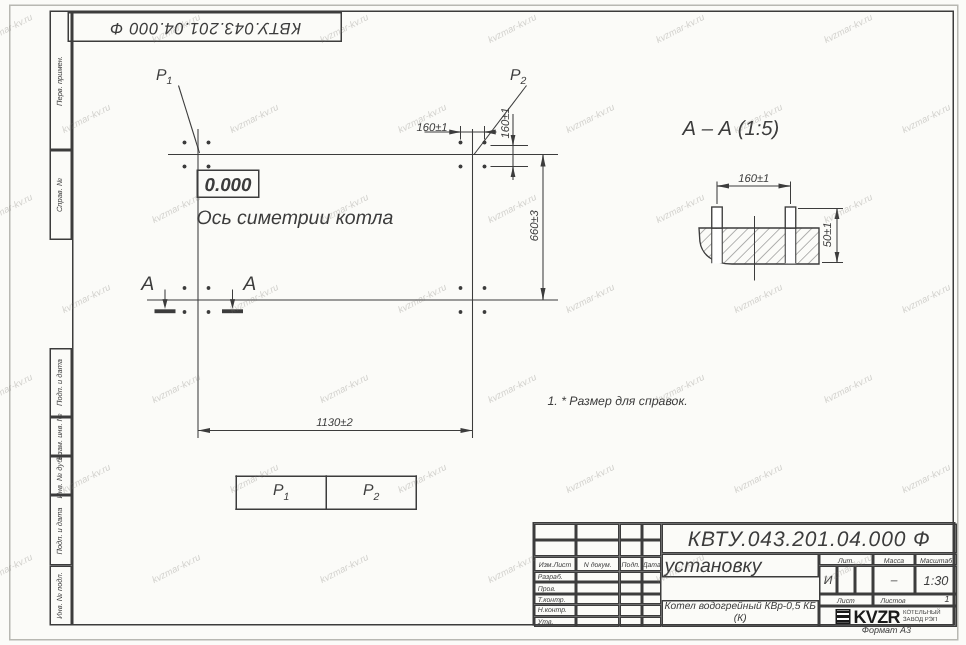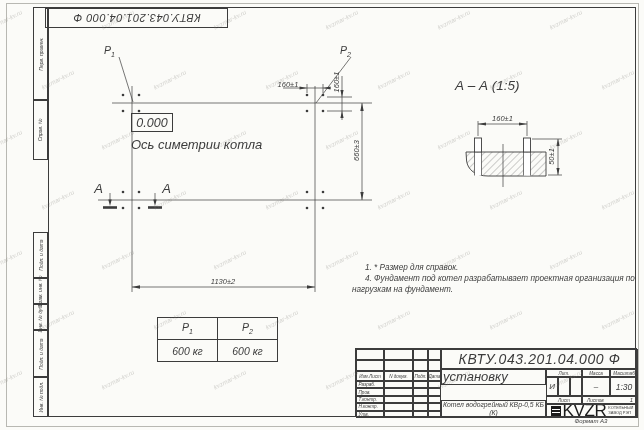--- a/index.html
+++ b/index.html
@@ -10,36 +10,36 @@
   svg.linework{position:absolute;left:0;top:0;pointer-events:none;}
   .sheet-outer{position:absolute;left:6px;top:3px;width:631px;height:422px;border:1px solid #b8b8b2;}
   .main-frame{position:absolute;left:48px;top:7px;width:588px;height:410px;border:1.4px solid #3c3c3c;box-sizing:border-box;}
   .vbox{position:absolute;left:33px;width:15px;border:0.9px solid #3c3c3c;box-sizing:border-box;
         display:flex;align-items:center;justify-content:center;}
   .vbox span{transform:rotate(-90deg);white-space:nowrap;font-size:5px;font-style:italic;}
   .stamp-top{position:absolute;left:45px;top:8px;width:183px;height:20px;border:0.9px solid #3c3c3c;
         box-sizing:border-box;display:flex;align-items:center;justify-content:center;}
   .stamp-top span{transform:rotate(180deg);font-size:11px;font-style:italic;letter-spacing:0.5px;white-space:nowrap;}
   .elev-box{position:absolute;left:131px;top:113px;width:42px;height:19px;border:0.9px solid #3c3c3c;
-        box-sizing:border-box;display:flex;align-items:center;justify-content:center;font-size:12.5px;}
+        box-sizing:border-box;display:flex;align-items:center;justify-content:center;font-size:12.5px;font-weight:bold;}
   .dim{font-size:7.5px;text-align:center;}
   .rot{transform:rotate(-90deg);transform-origin:center;}
   .notes{position:absolute;left:352px;top:263px;width:287px;font-size:8.2px;font-style:italic;line-height:1.33;}
   .notes p{margin:0;text-indent:13px;}
   .ltable{position:absolute;left:157px;top:317px;border-collapse:collapse;}
   .ltable td{border:0.9px solid #3c3c3c;width:59px;height:21px;text-align:center;font-style:italic;font-size:10.5px;padding:0;}
   .tb{position:absolute;left:355px;top:348px;width:282px;height:69px;border:1.2px solid #3c3c3c;box-sizing:border-box;}
   .cell{position:absolute;border:0.8px solid #3c3c3c;box-sizing:border-box;display:flex;align-items:center;
         justify-content:center;overflow:hidden;white-space:nowrap;}
   .cl{justify-content:flex-start;padding-left:1.5px;}
   .h45{font-size:4.6px;font-style:italic;}
   .logo-row{display:flex;align-items:center;gap:2px;}
   .logo-glyph{width:10px;height:10px;border:1px solid #1a1a1a;box-sizing:border-box;
         background:repeating-linear-gradient(180deg,#1a1a1a 0 1.6px,#ffffff 1.6px 3.2px);}
-  .logo-word{font-weight:normal;font-size:17px;letter-spacing:-0.4px;color:#1a1a1a;}
+  .logo-word{font-weight:bold;font-size:12px;letter-spacing:-0.4px;color:#1a1a1a;}
   .logo-cap{font-size:4px;line-height:1.15;text-align:left;}
   .wm{position:absolute;white-space:nowrap;transform:rotate(-27deg);font-size:6.3px;font-style:italic;
         color:rgba(125,122,115,0.32);pointer-events:none;}
   .fmt{position:absolute;left:545px;top:418px;width:92px;text-align:center;font-size:6px;font-style:italic;}
 </style>
 </head>
 <body>
 
 <div class="page">
 
@@ -166,32 +166,27 @@
   <div class="abs t dim rot" style="left:341px;top:146px;width:30px;height:9px;">660±3</div>
   <div class="abs t dim" style="left:272px;top:80px;width:32px;">160±1</div>
   <div class="abs t dim rot" style="left:320px;top:78px;width:32px;height:8px;">160±1</div>
 
   <div class="abs t" style="left:455px;top:78px;width:90px;text-align:left;font-size:13.5px;">А – А (1:5)</div>
   <div class="abs t dim" style="left:487px;top:114px;width:31px;">160±1</div>
   <div class="abs t dim rot" style="left:538px;top:152px;width:27px;height:9px;">50±1</div>
 
   <div class="notes">
     <p>1. * Размер для справок.</p>
-    <p>4. Фундамент под котел разрабатывает проектная организация по нагрузкам на фундамент.</p>
   </div>
 
   <table class="ltable">
     <tbody>
         <tr>
       <td><span>Р</span><sub style="font-size:7px;">1</sub></td>
       <td><span>Р</span><sub style="font-size:7px;">2</sub></td>
-    </tr>
-    <tr>
-      <td>600 кг</td>
-      <td>600 кг</td>
     </tr>
   </tbody>
     </table>
 
   <div class="tb">
 
     <div class="cell" style="left:0;top:0;width:28px;height:11px;"></div>
     <div class="cell" style="left:28px;top:0;width:29px;height:11px;"></div>
     <div class="cell" style="left:57px;top:0;width:15px;height:11px;"></div>
     <div class="cell" style="left:72px;top:0;width:13px;height:11px;"></div>

